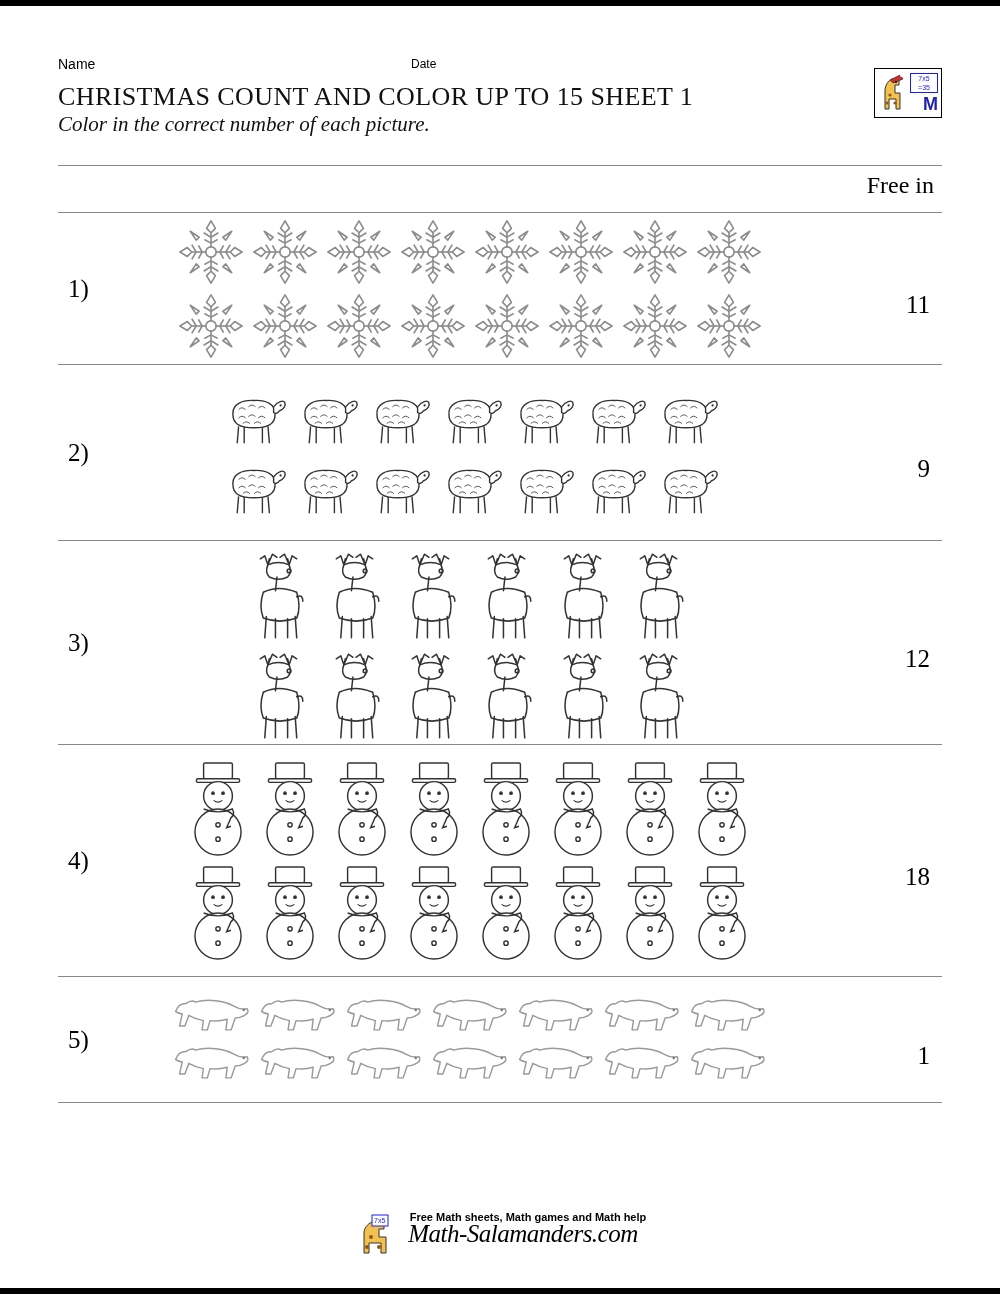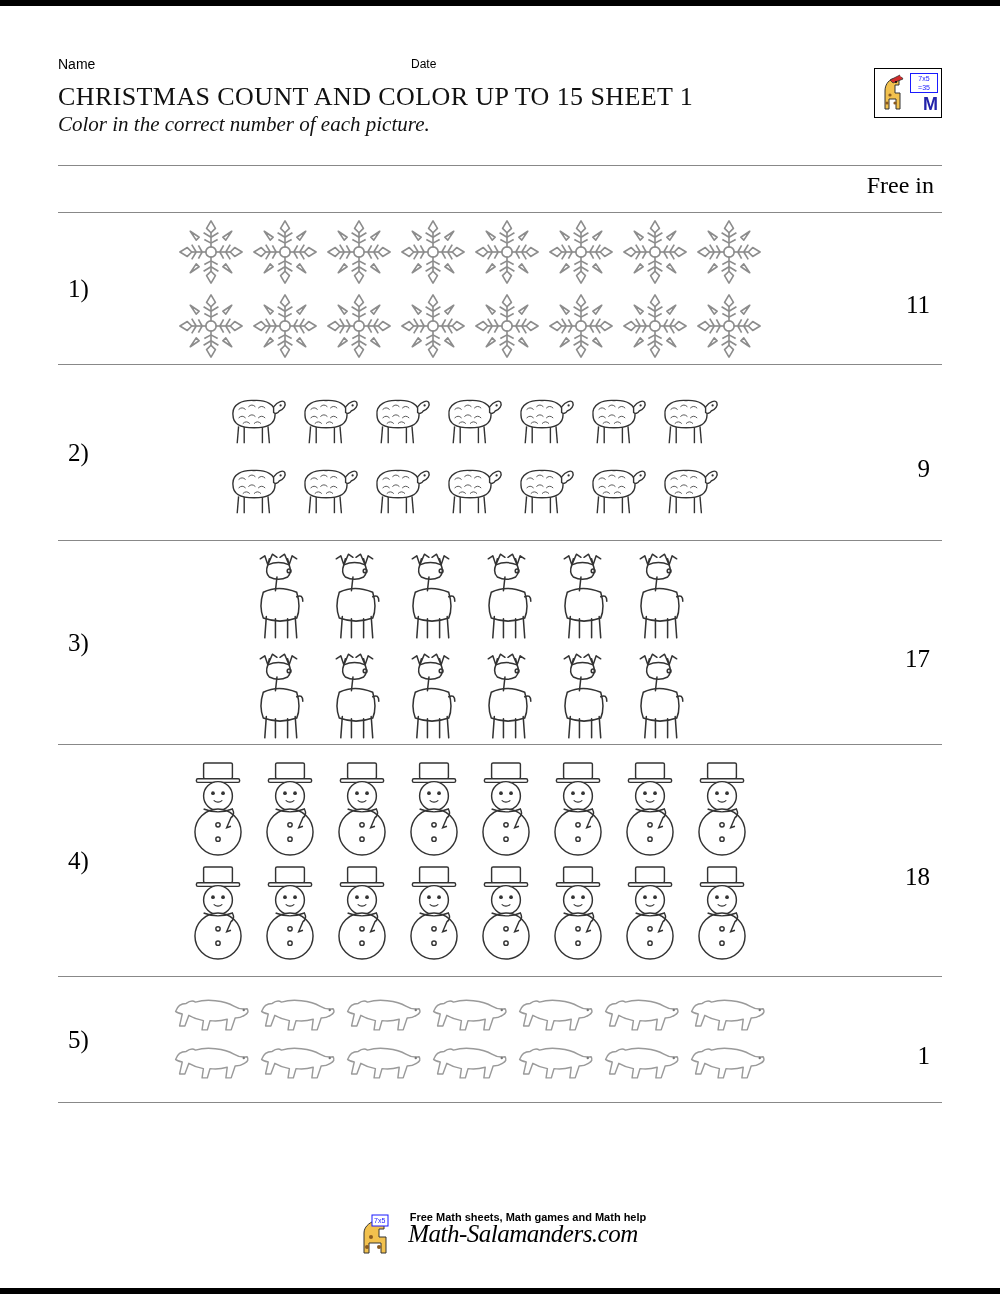--- a/index.html
+++ b/index.html
@@ -1255,21 +1255,21 @@
                     <path d="M34 28 q14 -6 28 0 q4 10 -2 16 q-12 6 -24 0 q-6 -6 -2 -16 Z"></path>
                     <path d="M46 44 L44 62"></path>
                     <path d="M28 64 q20 -10 44 0 q6 20 0 34 q-22 8 -44 0 q-6 -16 0 -34 Z"></path>
                     <path d="M32 96 L30 124 M44 99 L44 124 M60 99 L60 124 M70 96 L72 124"></path>
                     <path d="M72 70 q8 -4 8 6"></path>
                     <circle cx="62" cy="36" r="2.5"></circle>
                   </g>
                 </svg></span>
             </div>
           </div>
-          <div class="qans">17</div>
+          <div class="qans">12</div>
         </div>
         <div class="qrow" style="height: 232px;">
           <div class="qnum">4)</div>
           <div class="pics">
             <div class="picline">
               <span class="cell"><svg width="72" height="104" viewBox="0 0 100 140">
                   <g fill="#ffffff" stroke="#333333" stroke-width="2">
                     <rect x="30" y="6" width="40" height="22" rx="2"></rect>
                     <rect x="20" y="28" width="60" height="5" rx="2"></rect>
                     <circle cx="50" cy="52" r="20"></circle>

